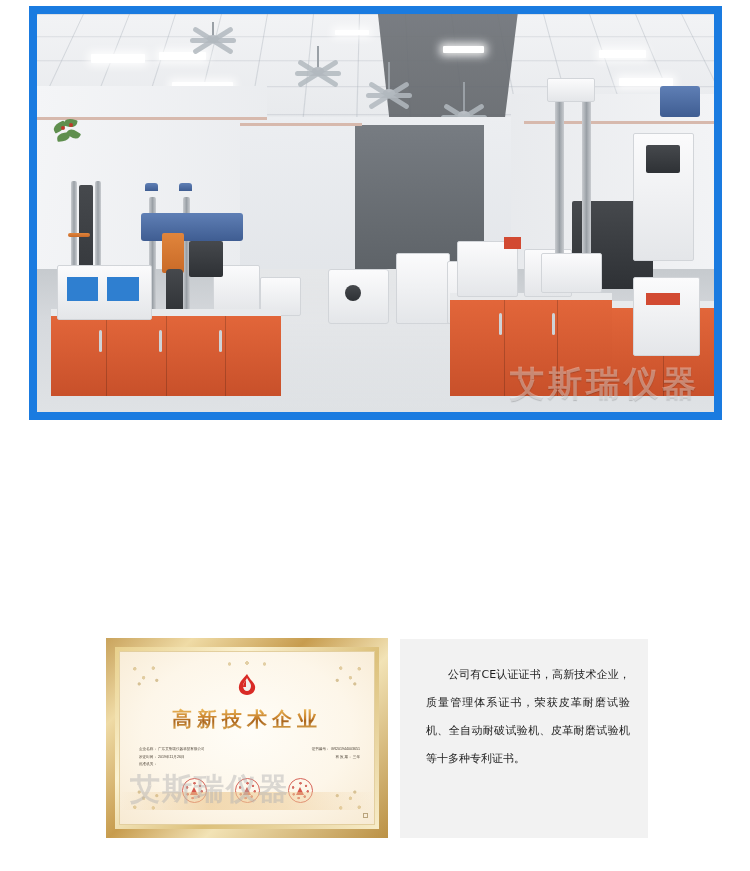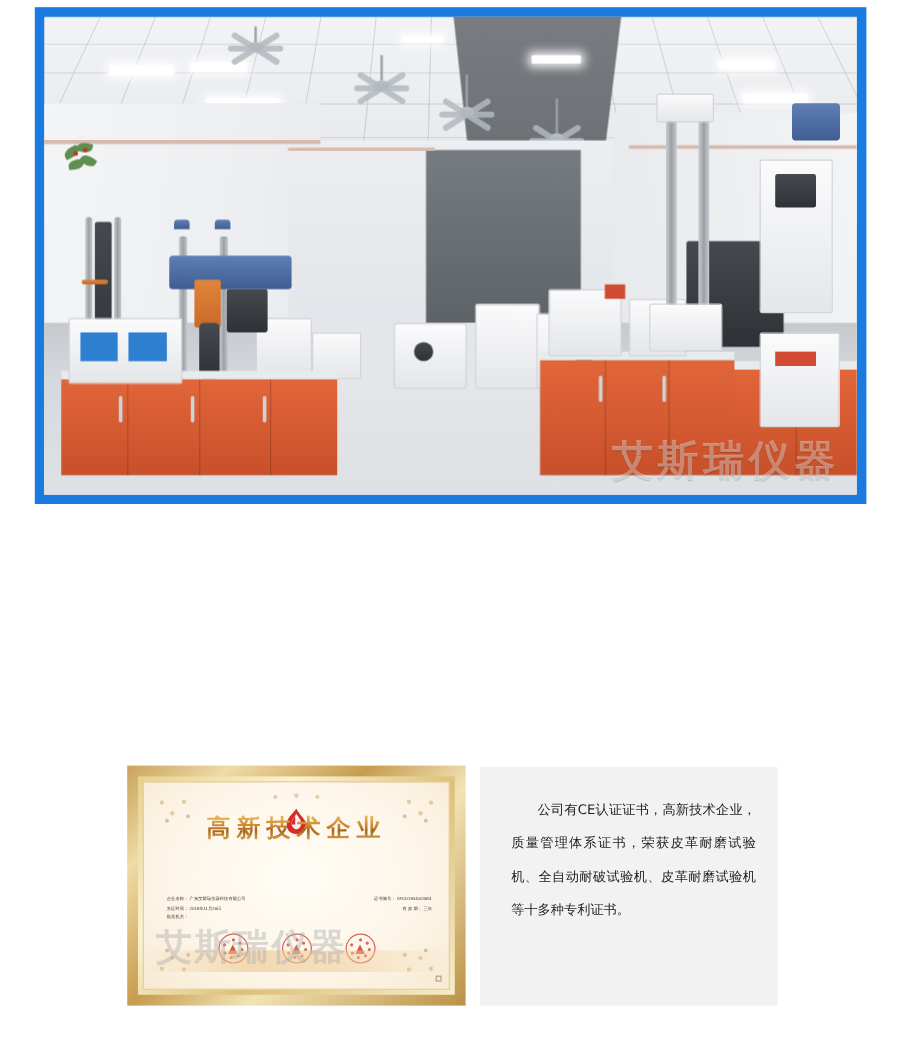--- a/index.html
+++ b/index.html
@@ -153,21 +153,21 @@
     background:
       radial-gradient(circle at 25% 50%, #c9a961 0 1.4px, transparent 2px),
       radial-gradient(circle at 50% 40%, #c9a961 0 1.6px, transparent 2px),
       radial-gradient(circle at 75% 50%, #c9a961 0 1.4px, transparent 2px);
   }
   .flame {
     position: absolute; left: 50%; top: 21px; transform: translateX(-50%);
     width: 26px; height: 24px;
   }
   .cert-title-1 {
-    position: absolute; left: 0; right: 0; top: 25px; text-align: center;
+    position: absolute; left: 0; right: 0; top: 54px; text-align: center;
     font-family: "DejaVu Sans", sans-serif;
     font-size: 20px; font-weight: bold; letter-spacing: 5px;
     background: linear-gradient(#f6c96a, #c67f2a 45%, #a8631c 55%, #efc063);
     -webkit-background-clip: text; background-clip: text;
     color: transparent; -webkit-text-fill-color: transparent;
     white-space: nowrap;
   }
   .cert-title-2 {
     position: absolute; left: 0; right: 0; top: 66px; text-align: center;
     font-family: "DejaVu Sans", sans-serif;

